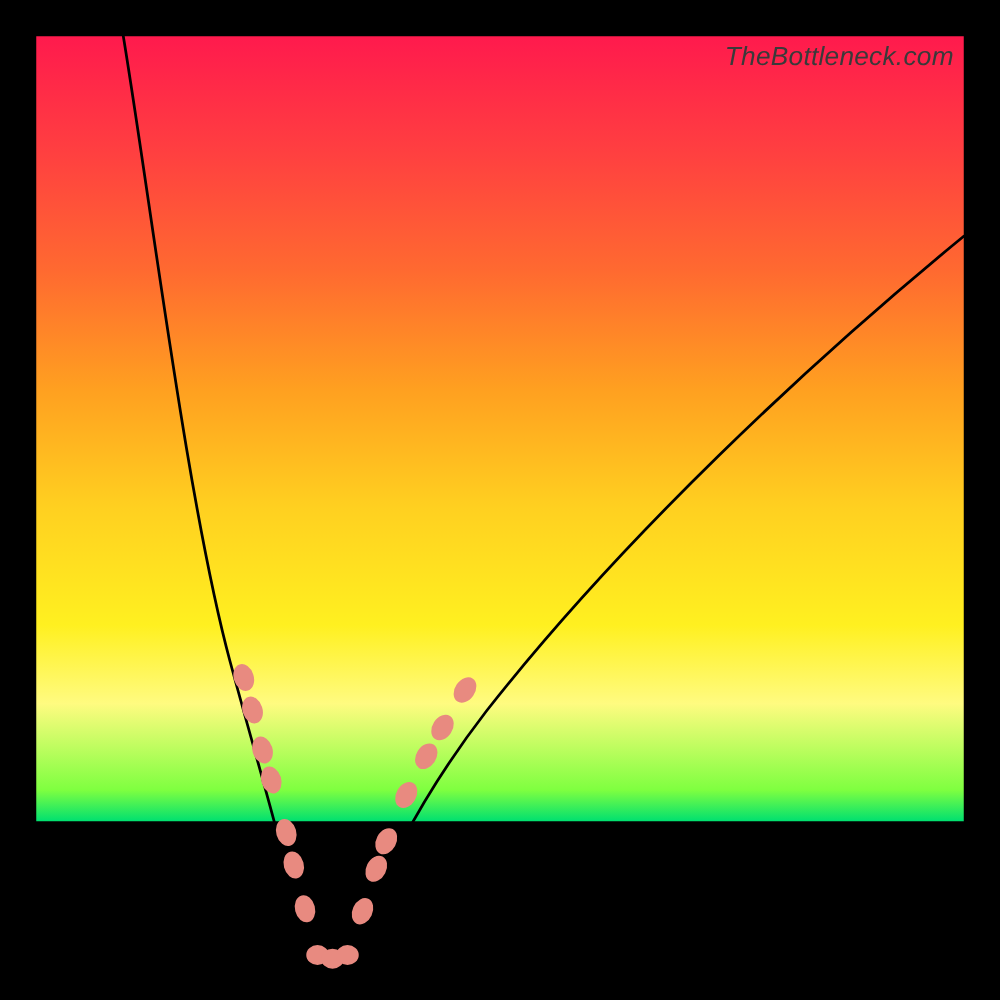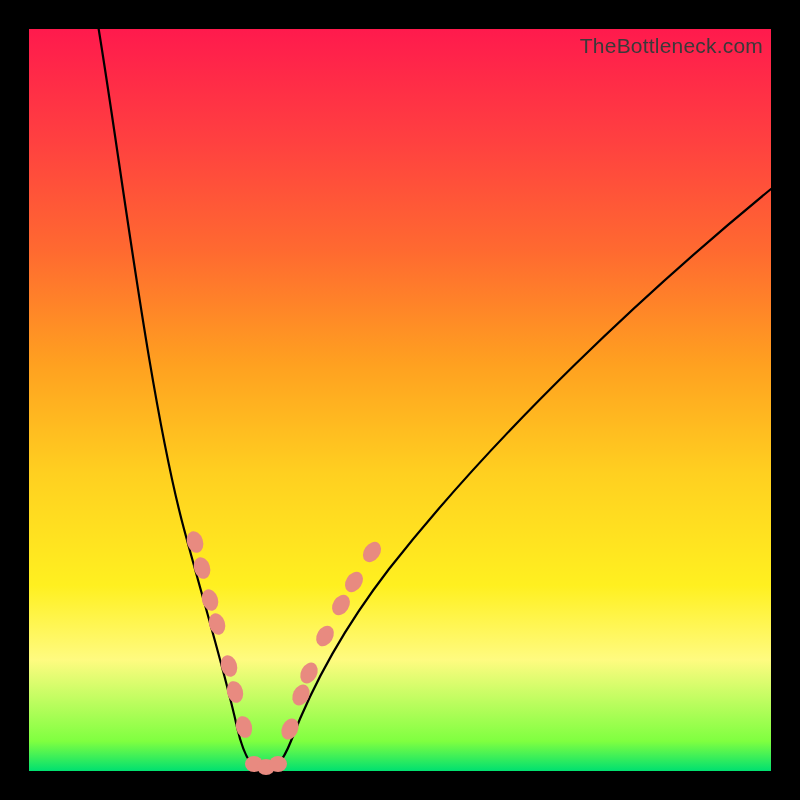--- a/index.html
+++ b/index.html
@@ -3,33 +3,34 @@
 <meta charset="utf-8">
 <style>
   * { margin: 0; padding: 0; box-sizing: border-box; }
   html, body { width: 800px; height: 800px; overflow: hidden; }
   body { background: #000; position: relative; font-family: Arial, Helvetica, sans-serif; }
   .frame {
     position: absolute;
     left: 29px;
     top: 29px;
     width: 742px;
-    height: 742px;
+    height: 628px;
     background: linear-gradient(
       to bottom,
       #ff1a4d 0%,
       #ff4040 15%,
       #ff6a30 30%,
       #ffa020 45%,
       #ffd020 60%,
       #fff020 75%,
       #fffb80 85%,
       #7fff40 96%,
       #00e070 100%
     );
+    font-style: italic;
   }
   .watermark {
     position: absolute;
     top: 5px;
     right: 8px;
     color: #3a3a3a;
     font-size: 21px;
     font-weight: 500;
     letter-spacing: 0.2px;
   }

